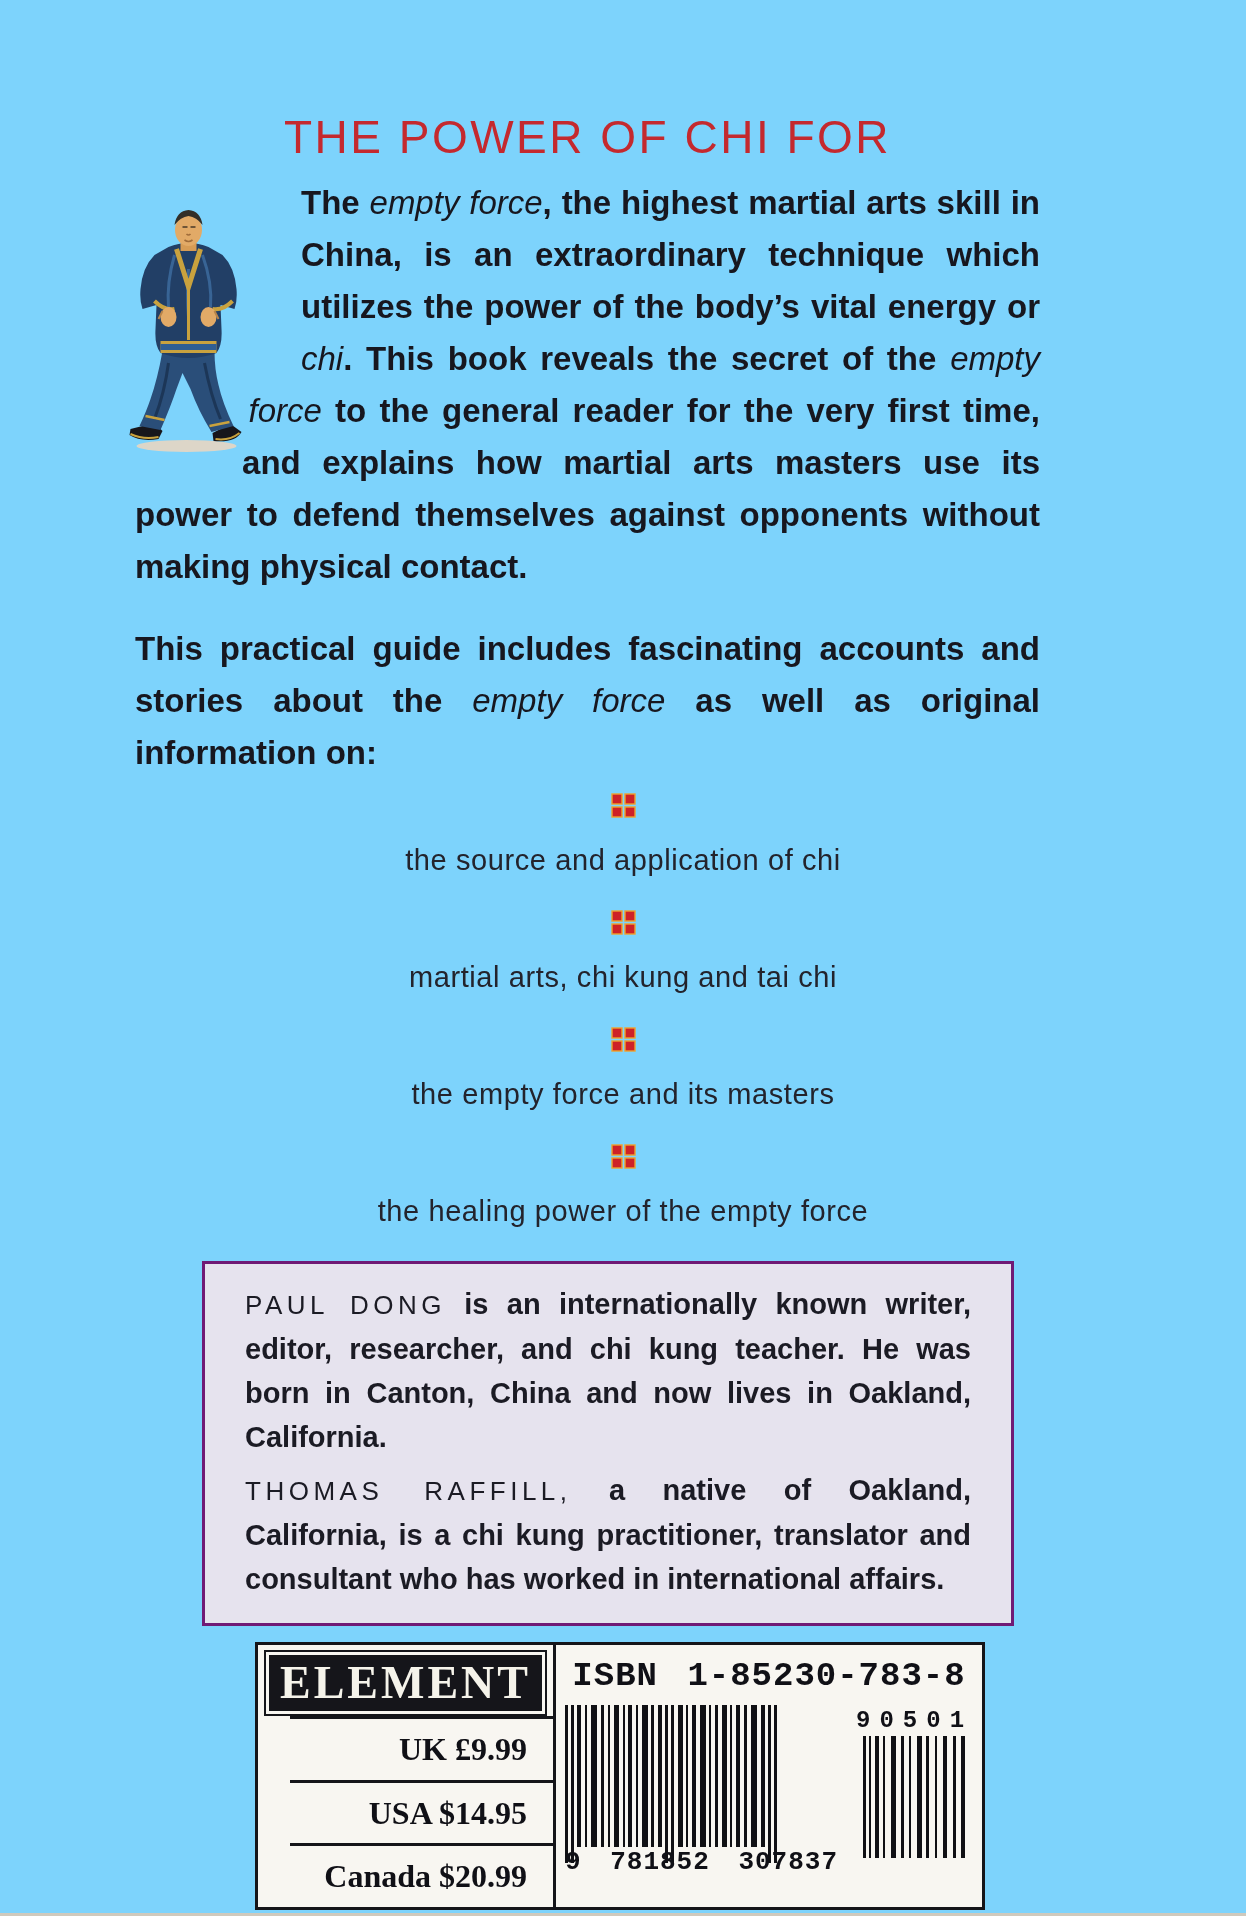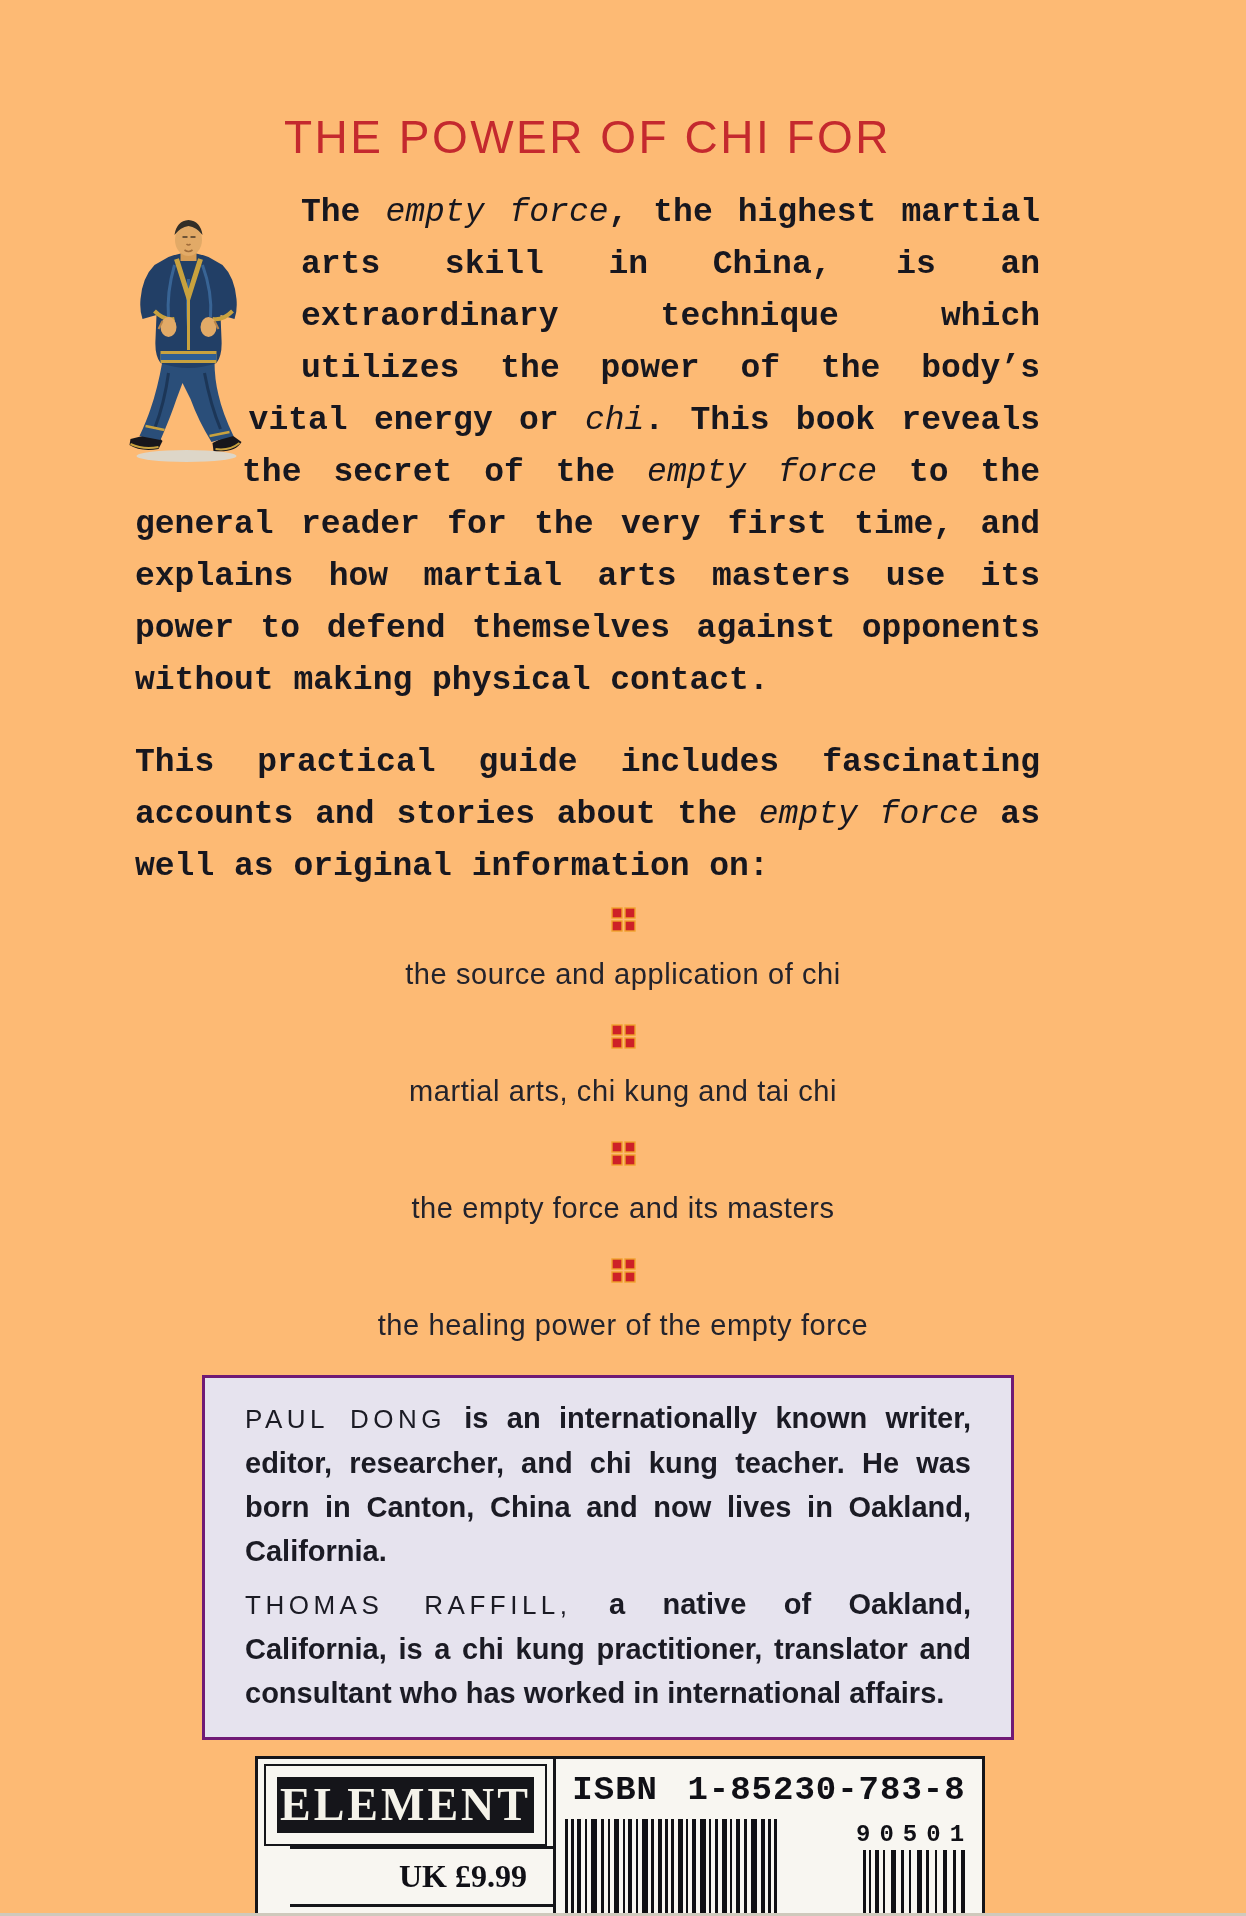--- a/index.html
+++ b/index.html
@@ -1,41 +1,41 @@
 <!DOCTYPE html>
 <html><head>
 <meta charset="utf-8">
 <style>
   html,body{margin:0;padding:0;background:#e9e5dd;}
   .page{
     position:relative;
     width:1246px;height:1916px;
     margin:0 auto;
-    background:#fdba74;
+    background:#7dd3fc;
     overflow:hidden;
     color:#15151d;
     border-bottom:3px solid #cfc9bc;
     box-sizing:border-box;
     font-family:"Liberation Sans", sans-serif;
   }
   
   .title{
     margin-left:135px;width:905px;
     padding-top:110px;
     text-align:center;
     color:#c4292e;
     font-family:"Liberation Sans", sans-serif;
     font-size:46px;line-height:55px;
     letter-spacing:2.5px;
     font-weight:400;
   }
   
   .intro{
-    margin:22px 0 0 135px;width:905px;
-    font-family:Liberation Mono, monospace;
+    margin:12px 0 0 135px;width:905px;
+    font-family:Liberation Sans, sans-serif;
     font-weight:700;
     font-size:33px;line-height:52px;
     text-align:justify;
     color:#17171f;
   }
   .intro p{margin:0;}
   .intro .para2{margin-top:30px;}
   .intro i{font-weight:400;}
   .figure-float{
     float:left;
@@ -91,21 +91,21 @@
     background:#f8f6f1;
   }
   .retail-left{
     width:298px;box-sizing:border-box;
     border-right:3px solid #15151a;
     display:flex;flex-direction:column;
   }
   .logo-frame{
     margin:5px 6px 0 6px;
     border:2px solid #15151a;
-    padding:11px;
+    padding:3px;
     background:#f8f6f1;
   }
   .logo-inner{
     background:#15151a;
     color:#f5f3ea;
     text-align:center;
     font-family:"Liberation Serif", serif;
     font-weight:700;
     font-size:46px;line-height:56px;height:56px;
     letter-spacing:3px;

